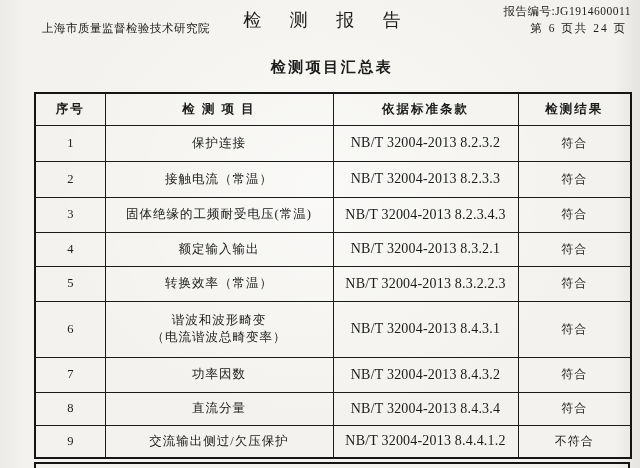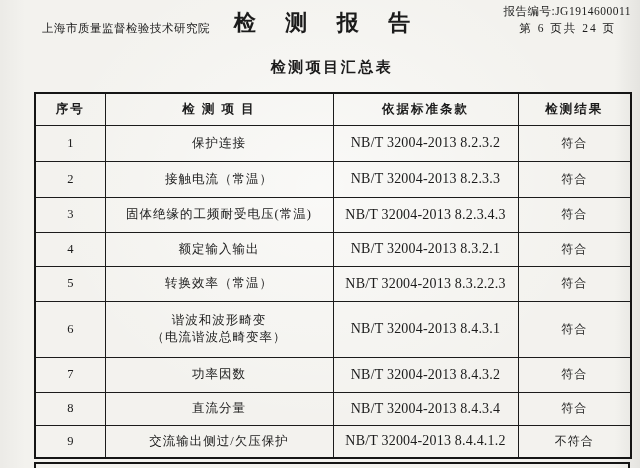--- a/index.html
+++ b/index.html
@@ -15,30 +15,30 @@
   }
 
   
   .institute {
     position: absolute; left: 8px; top: 21px;
     font-size: 11.5px; letter-spacing: 0.5px; margin-left: 34px;
   }
   .doc-title {
     position: absolute; left: 4px; right: 0; top: 8px;
     text-align: center;
-    font-size: 22px; letter-spacing: 12px;
+    font-size: 18px; letter-spacing: 12px;
     text-indent: 12px;
-    font-weight: 700;
+    font-weight: 400;
   }
   .report-no {
     position: absolute; right: 9px; top: 4px;
     font-size: 11.5px; letter-spacing: 0.5px;
   }
   .page-info {
-    position: absolute; right: 24px; top: 21px;
+    position: absolute; right: 13px; top: 21px;
     font-size: 11.5px; letter-spacing: 2px;
   }
 
   
   .table-title {
     position: absolute; left: 34px; width: 596px; top: 58px;
     text-align: center;
     font-family: "Liberation Sans", "DejaVu Sans", sans-serif;
     font-weight: bold;
     font-size: 15px; letter-spacing: 2.5px;

